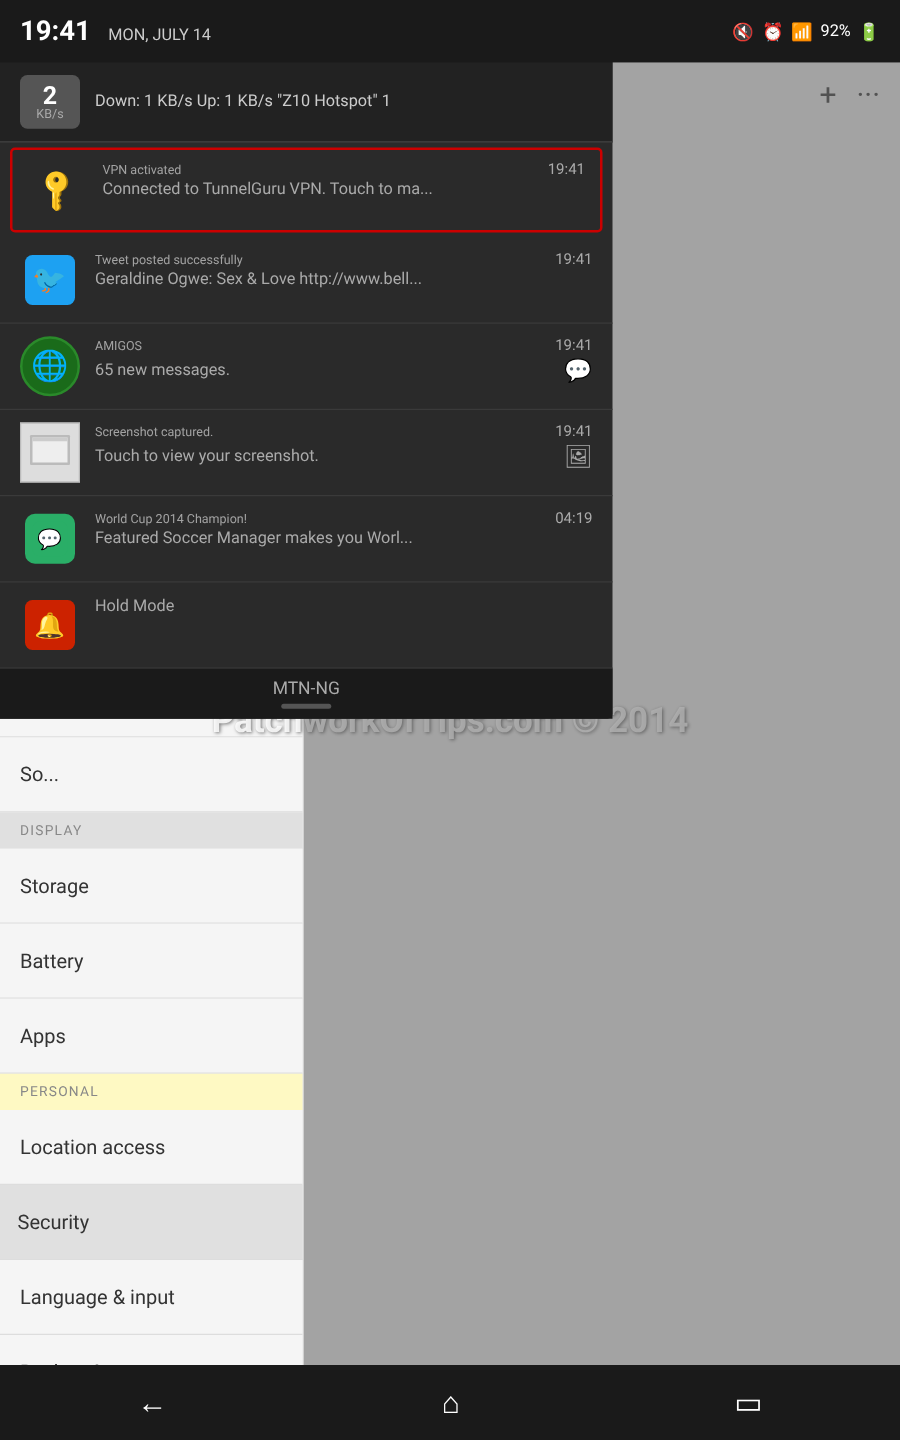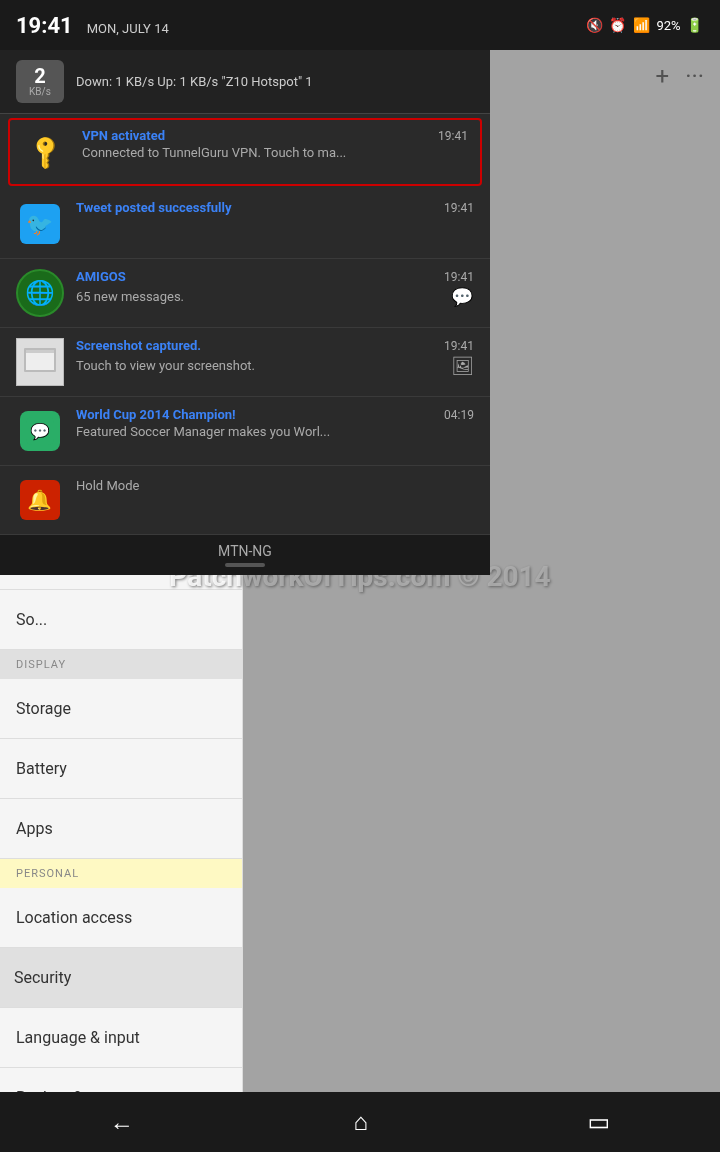--- a/index.html
+++ b/index.html
@@ -214,23 +214,23 @@
     }
     .notif-content {
       flex: 1;
     }
     .notif-title-row {
       display: flex;
       justify-content: space-between;
       align-items: baseline;
     }
     .notif-title {
-      color: #3b82f6;
-      font-size: 13px;
-      font-weight: 700;
+      color: #a3a3a3;
+      font-size: 10px;
+      font-weight: 400;
     }
     .notif-time {
       color: #aaa;
       font-size: 12px;
     }
     .notif-desc {
       color: #aaa;
       font-size: 13px;
       margin-top: 2px;
       white-space: nowrap;
@@ -453,20 +453,21 @@
 
   <div class="notif-item">
     <div class="notif-icon">
       <div class="twitter-icon">🐦</div>
     </div>
     <div class="notif-content">
       <div class="notif-title-row">
         <span class="notif-title">Tweet posted successfully</span>
         <span class="notif-time">19:41</span>
       </div>
+      <div class="notif-desc">Geraldine Ogwe: Sex &amp; Love http://www.bell...</div>
     </div>
   </div>
 
   <div class="notif-item">
     <div class="notif-icon">
       <div class="globe-icon">🌐</div>
     </div>
     <div class="notif-content">
       <div class="notif-title-row">
         <span class="notif-title">AMIGOS</span>

